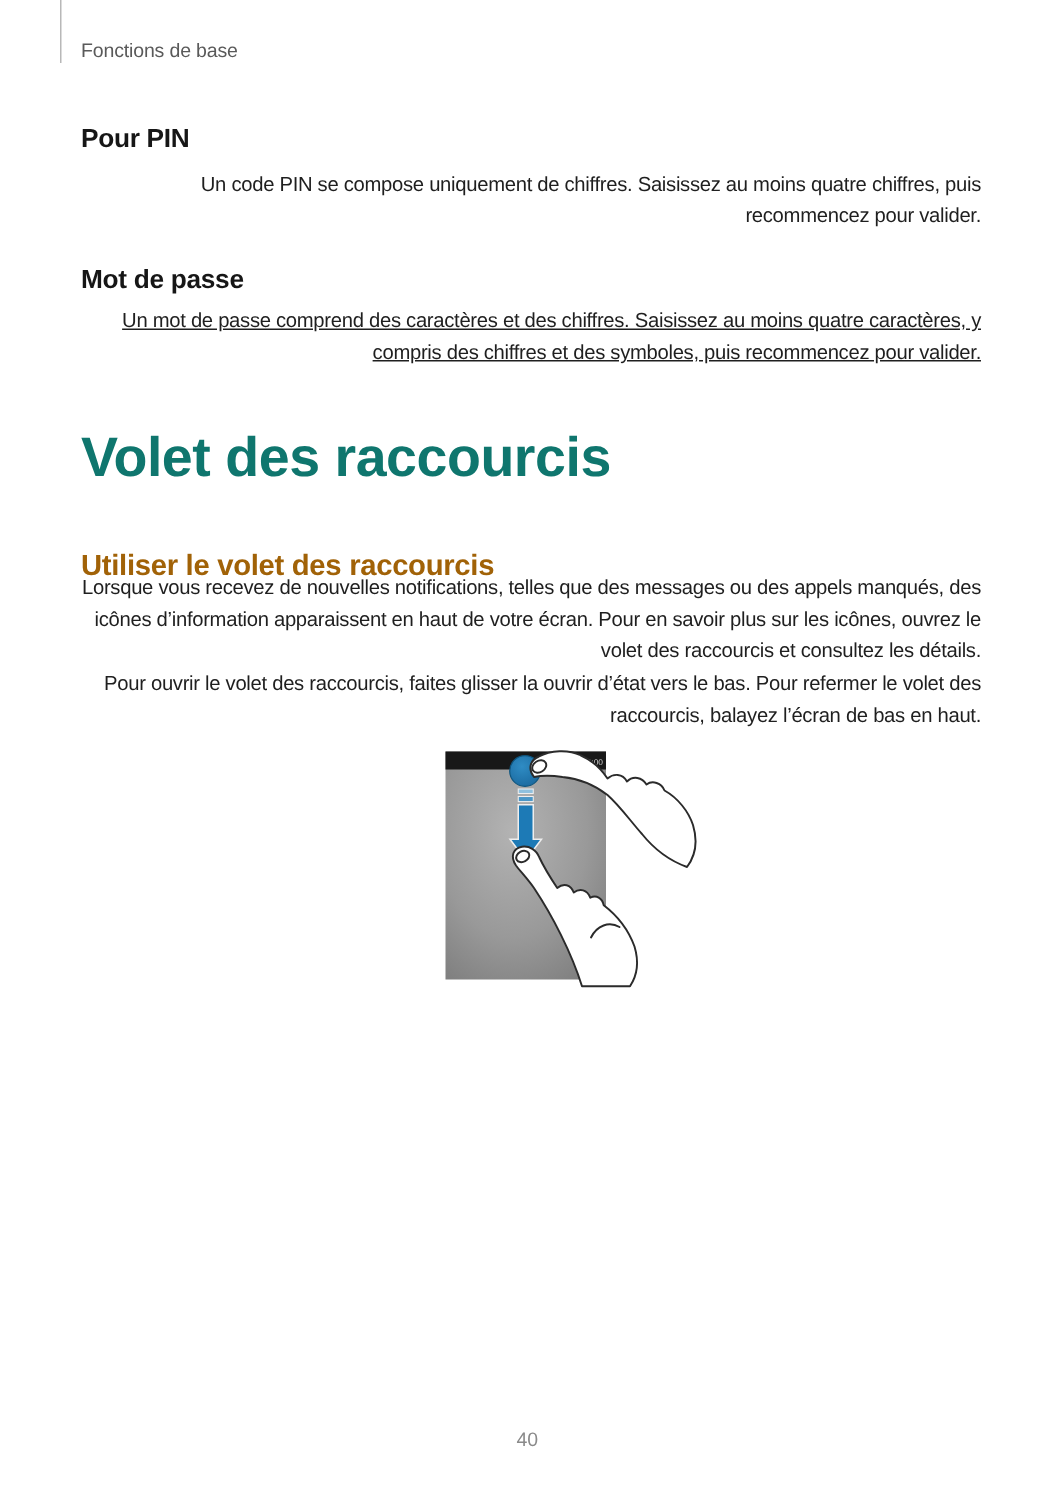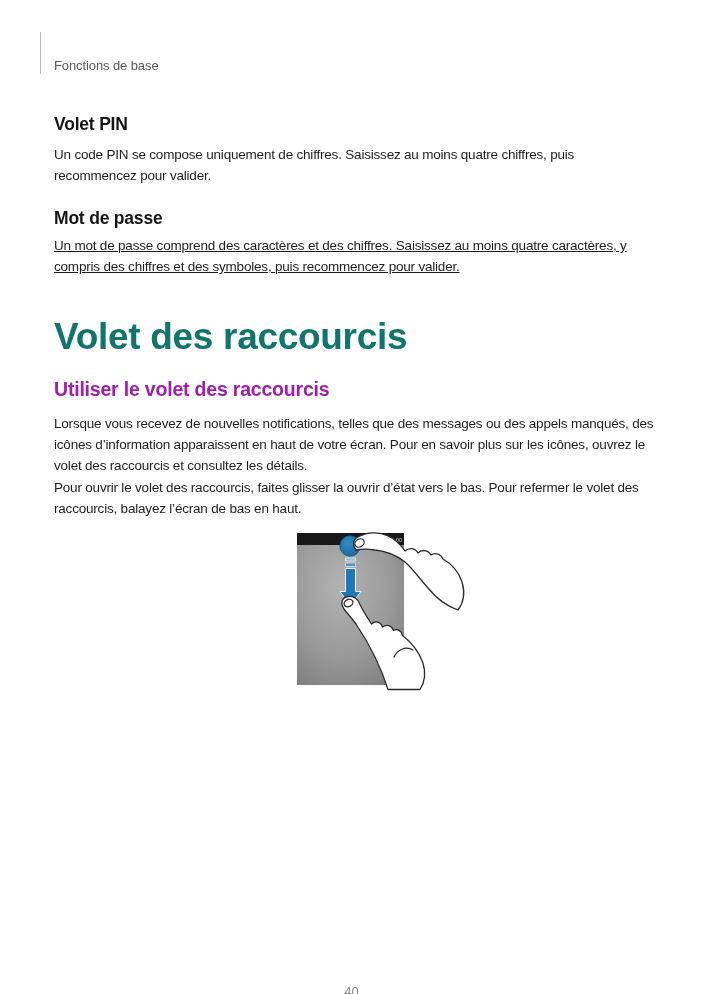--- a/index.html
+++ b/index.html
@@ -4,43 +4,43 @@
 <style>
   html,body{margin:0;padding:0;}
   body{
     width:703px;height:994px;
     background:#ffffff;
     font-family:"Liberation Sans","DejaVu Sans",sans-serif;
     color:#1f1f1f;
     position:relative;
     overflow:hidden;
   }
-  .abs{position:absolute;margin-top:32px;}
+  .abs{position:absolute;}
   #top-rule{left:40px;top:0;width:1px;height:42px;background:#b8b8b8;}
   #breadcrumb{left:54px;top:26px;font-size:13px;color:#5a5a5a;letter-spacing:-0.1px;}
   .h3{left:54px;font-size:17.5px;font-weight:bold;color:#161616;letter-spacing:-0.2px;}
-  .para{left:54px;width:600px;font-size:13.5px;line-height:21px;color:#1f1f1f;letter-spacing:-0.2px;}
+  .para{left:54px;width:600px;font-size:13.5px;line-height:21px;color:#1f1f1f;letter-spacing:-0.2px;text-align:right;}
   #h-codepin{top:82px;}
   #p1{top:112px;}
   #h-motdepasse{top:176px;}
   #p2{top:203px;text-decoration:underline;}
   #chapter-title{left:54px;top:284px;font-size:37px;font-weight:bold;color:#0f766e;letter-spacing:-0.3px;}
-  #section-title{left:54px;top:346px;font-size:19.5px;font-weight:bold;color:#a21caf;letter-spacing:-0.2px;}
+  #section-title{left:54px;top:366px;font-size:19.5px;font-weight:bold;color:#a16207;letter-spacing:-0.2px;}
   #p3{top:381px;}
   #p4{top:445px;}
   #figure{left:295px;top:499px;width:188px;height:160px;}
   #page-number{left:0;top:952px;width:703px;text-align:center;font-size:13px;color:#8a8a8a;}
 </style>
 </head>
 <body>
 
 <div id="top-rule" class="abs"></div>
 <div id="breadcrumb" class="abs">Fonctions de base</div>
 
-<div id="h-codepin" class="abs h3">Volet PIN</div>
+<div id="h-codepin" class="abs h3">Pour PIN</div>
 <div id="p1" class="abs para">Un code PIN se compose uniquement de chiffres. Saisissez au moins quatre chiffres, puis recommencez pour valider.</div>
 
 <div id="h-motdepasse" class="abs h3">Mot de passe</div>
 <div id="p2" class="abs para">Un mot de passe comprend des caractères et des chiffres. Saisissez au moins quatre caractères, y compris des chiffres et des symboles, puis recommencez pour valider.</div>
 
 <div id="chapter-title" class="abs">Volet des raccourcis</div>
 <div id="section-title" class="abs">Utiliser le volet des raccourcis</div>
 
 <div id="p3" class="abs para">Lorsque vous recevez de nouvelles notifications, telles que des messages ou des appels manqués, des icônes d’information apparaissent en haut de votre écran. Pour en savoir plus sur les icônes, ouvrez le volet des raccourcis et consultez les détails.</div>
 <div id="p4" class="abs para">Pour ouvrir le volet des raccourcis, faites glisser la ouvrir d’état vers le bas. Pour refermer le volet des raccourcis, balayez l’écran de bas en haut.</div>

